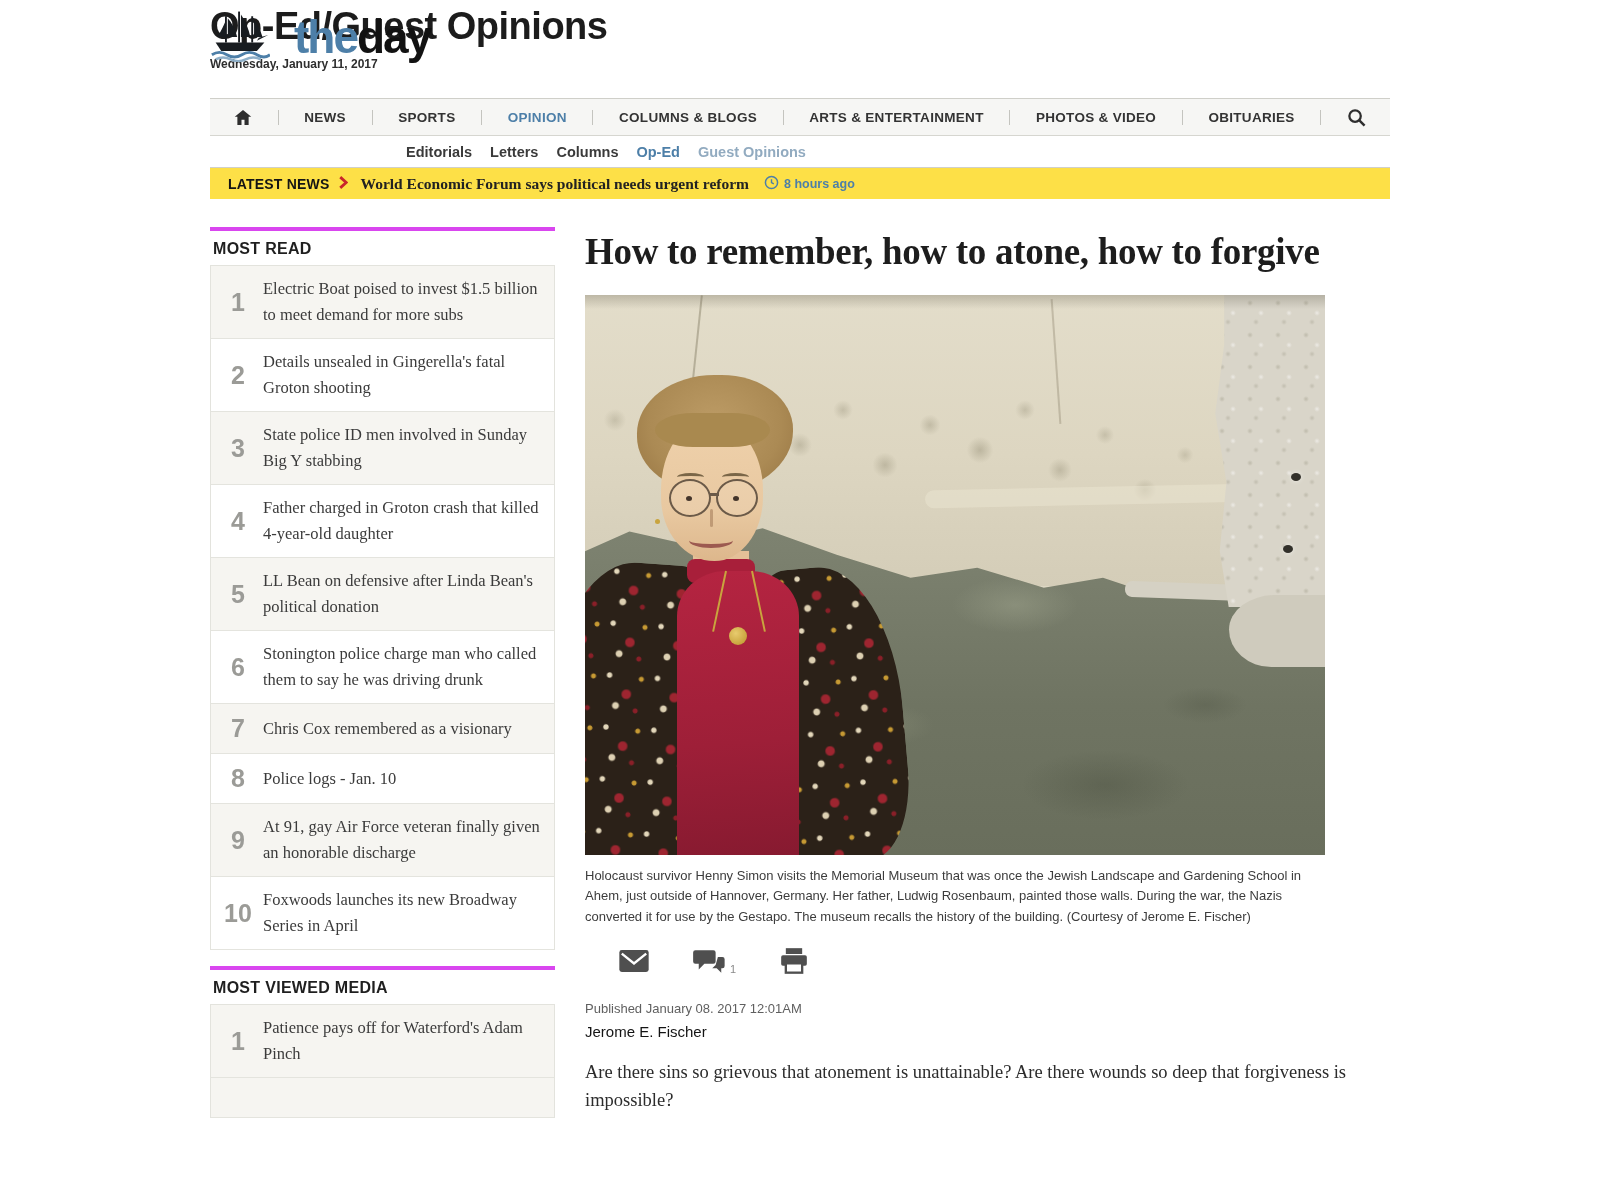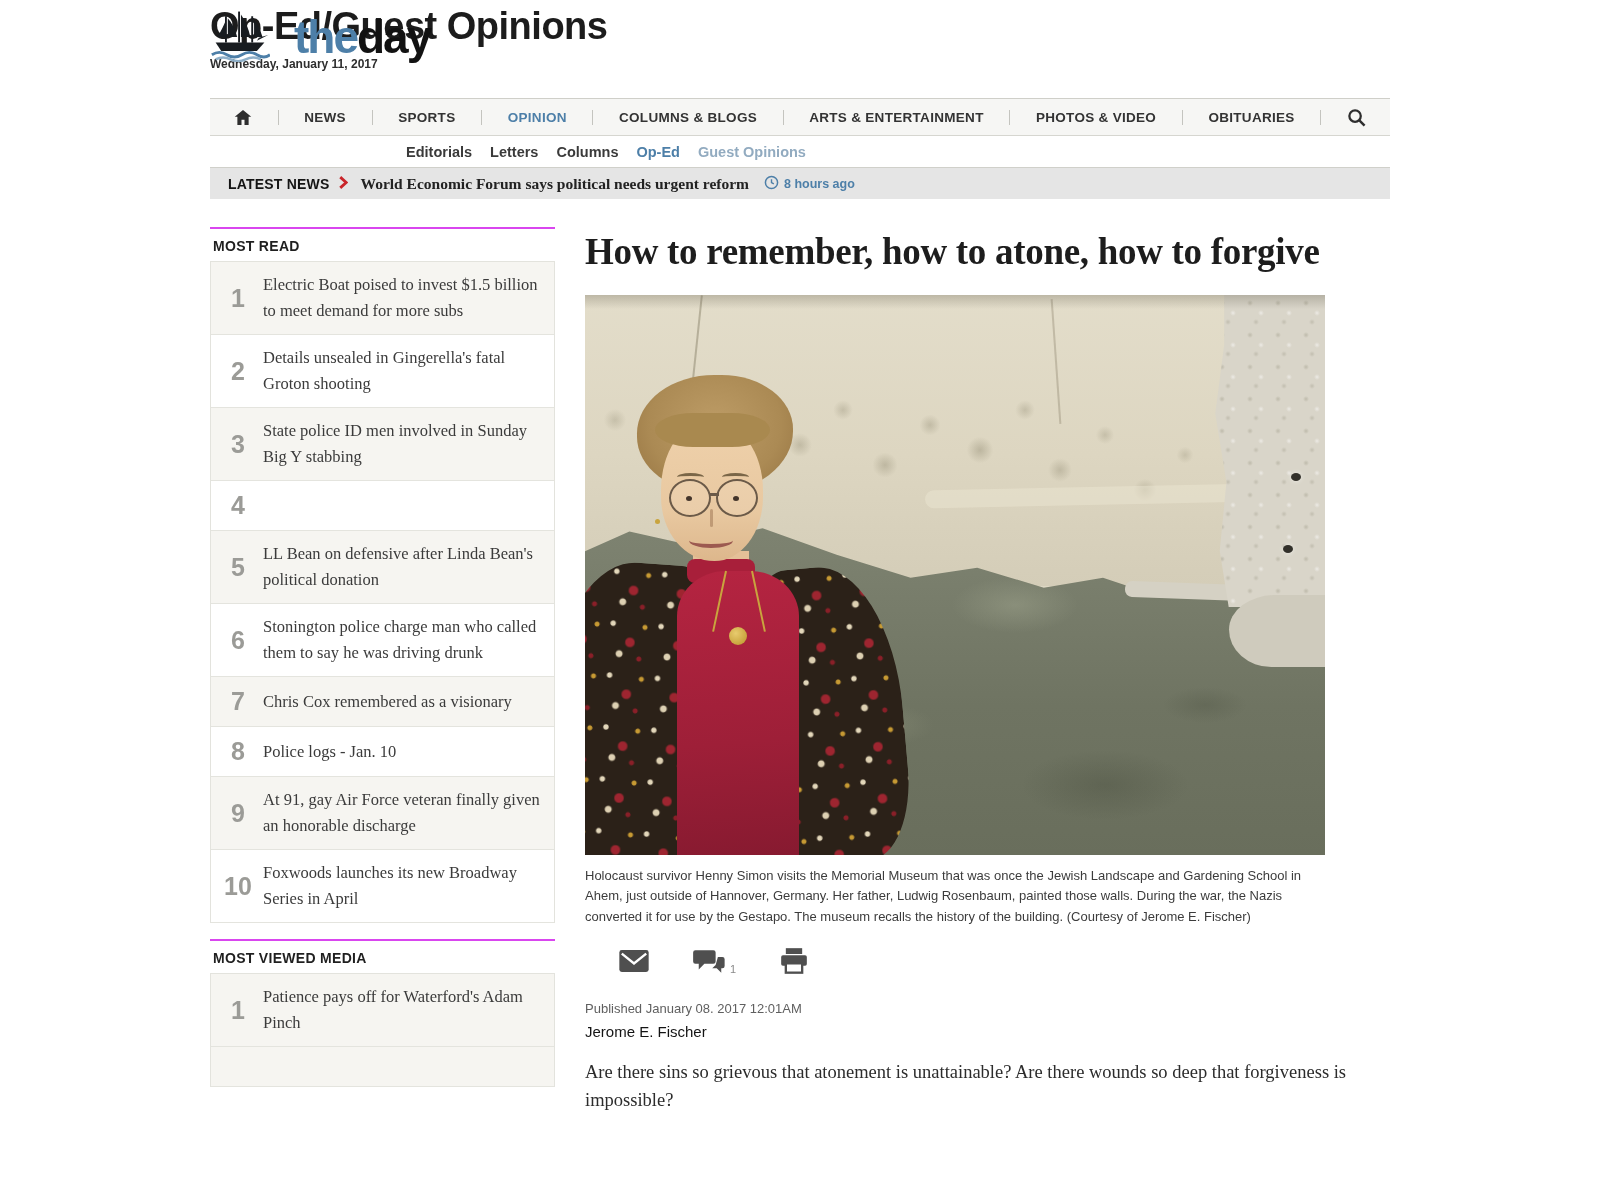--- a/index.html
+++ b/index.html
@@ -25,35 +25,35 @@
   .nav-sep { width:1px; height:15px; background:#c4c4bf; }
   .nav-icon { display:flex; align-items:center; cursor:pointer; }
 
   
   .subnav { height:31px; display:flex; align-items:center; gap:18px; padding-left:196px; background:#fff;text-align:right; }
   .subnav-item { font-size:14.5px; font-weight:bold; color:#3a3a3a; cursor:pointer; }
   .subnav-item.active { color:#4d7fa8; }
   .subnav-item.active-light { color:#92abc0; }
 
   
-  .latest { height:32px; background:#e5e5e5; border-top:1px solid #d0d0ca;
+  .latest { height:32px; background:#fde047; border-top:1px solid #d0d0ca;
     display:flex; align-items:center; padding-left:18px; gap:9px; }
   .latest-label { font-size:14px; font-weight:bold; color:#141414; letter-spacing:.2px; }
   .latest-headline { font-family:"Liberation Serif", serif; font-weight:bold; font-size:15.5px; color:#222;
     margin-left:4px; cursor:pointer; }
   .latest-time { font-size:12.5px; color:#4d7fa8; font-weight:bold; display:flex; align-items:center; gap:5px; margin-left:6px; }
 
   
   .main { display:flex; gap:30px; margin-top:28px; align-items:flex-start; }
   .sidebar { width:345px; flex:none; }
   .content { flex:1; min-width:0; }
 
   
-  .side-section-title { border-top:2px solid #d946ef; padding:9px 0 7px 3px;
-    font-size:14px; font-weight:bold; color:#1f1f1f; letter-spacing:.3px; }
+  .side-section-title { border-top:4px solid #d946ef; padding:9px 0 7px 3px;
+    font-size:16px; font-weight:bold; color:#1f1f1f; letter-spacing:.3px; }
   .side-list { border:1px solid #e3e3dd; border-bottom:none; }
   .side-item { display:flex; align-items:center; padding:10px 12px 10px 8px; border-bottom:1px solid #e4e4de; cursor:pointer; }
   .side-item:nth-child(odd) { background:#f6f5f1; }
   .side-item:nth-child(even) { background:#ffffff; }
   .side-rank { width:38px; flex:none; text-align:center; font-size:25px; font-weight:bold; color:#9b9b97; }
   .side-text { font-family:"Liberation Serif", serif; font-size:16.5px; color:#3b3b3b; line-height:26px; padding-left:6px; }
   .most-viewed { margin-top:16px;border-radius:30px; }
   .side-item-stub { height:40px; background:#f6f5f1; border-bottom:1px solid #e4e4de; }
 
   
@@ -263,20 +263,21 @@
         <div class="side-item">
           <span class="side-rank">2</span>
           <span class="side-text">Details unsealed in Gingerella's fatal Groton shooting</span>
         </div>
         <div class="side-item">
           <span class="side-rank">3</span>
           <span class="side-text">State police ID men involved in Sunday Big Y stabbing</span>
         </div>
         <div class="side-item">
           <span class="side-rank">4</span>
+          <span class="side-text">Father charged in Groton crash that killed 4-year-old daughter</span>
         </div>
         <div class="side-item">
           <span class="side-rank">5</span>
           <span class="side-text">LL Bean on defensive after Linda Bean's political donation</span>
         </div>
         <div class="side-item">
           <span class="side-rank">6</span>
           <span class="side-text">Stonington police charge man who called them to say he was driving drunk</span>
         </div>
         <div class="side-item">

